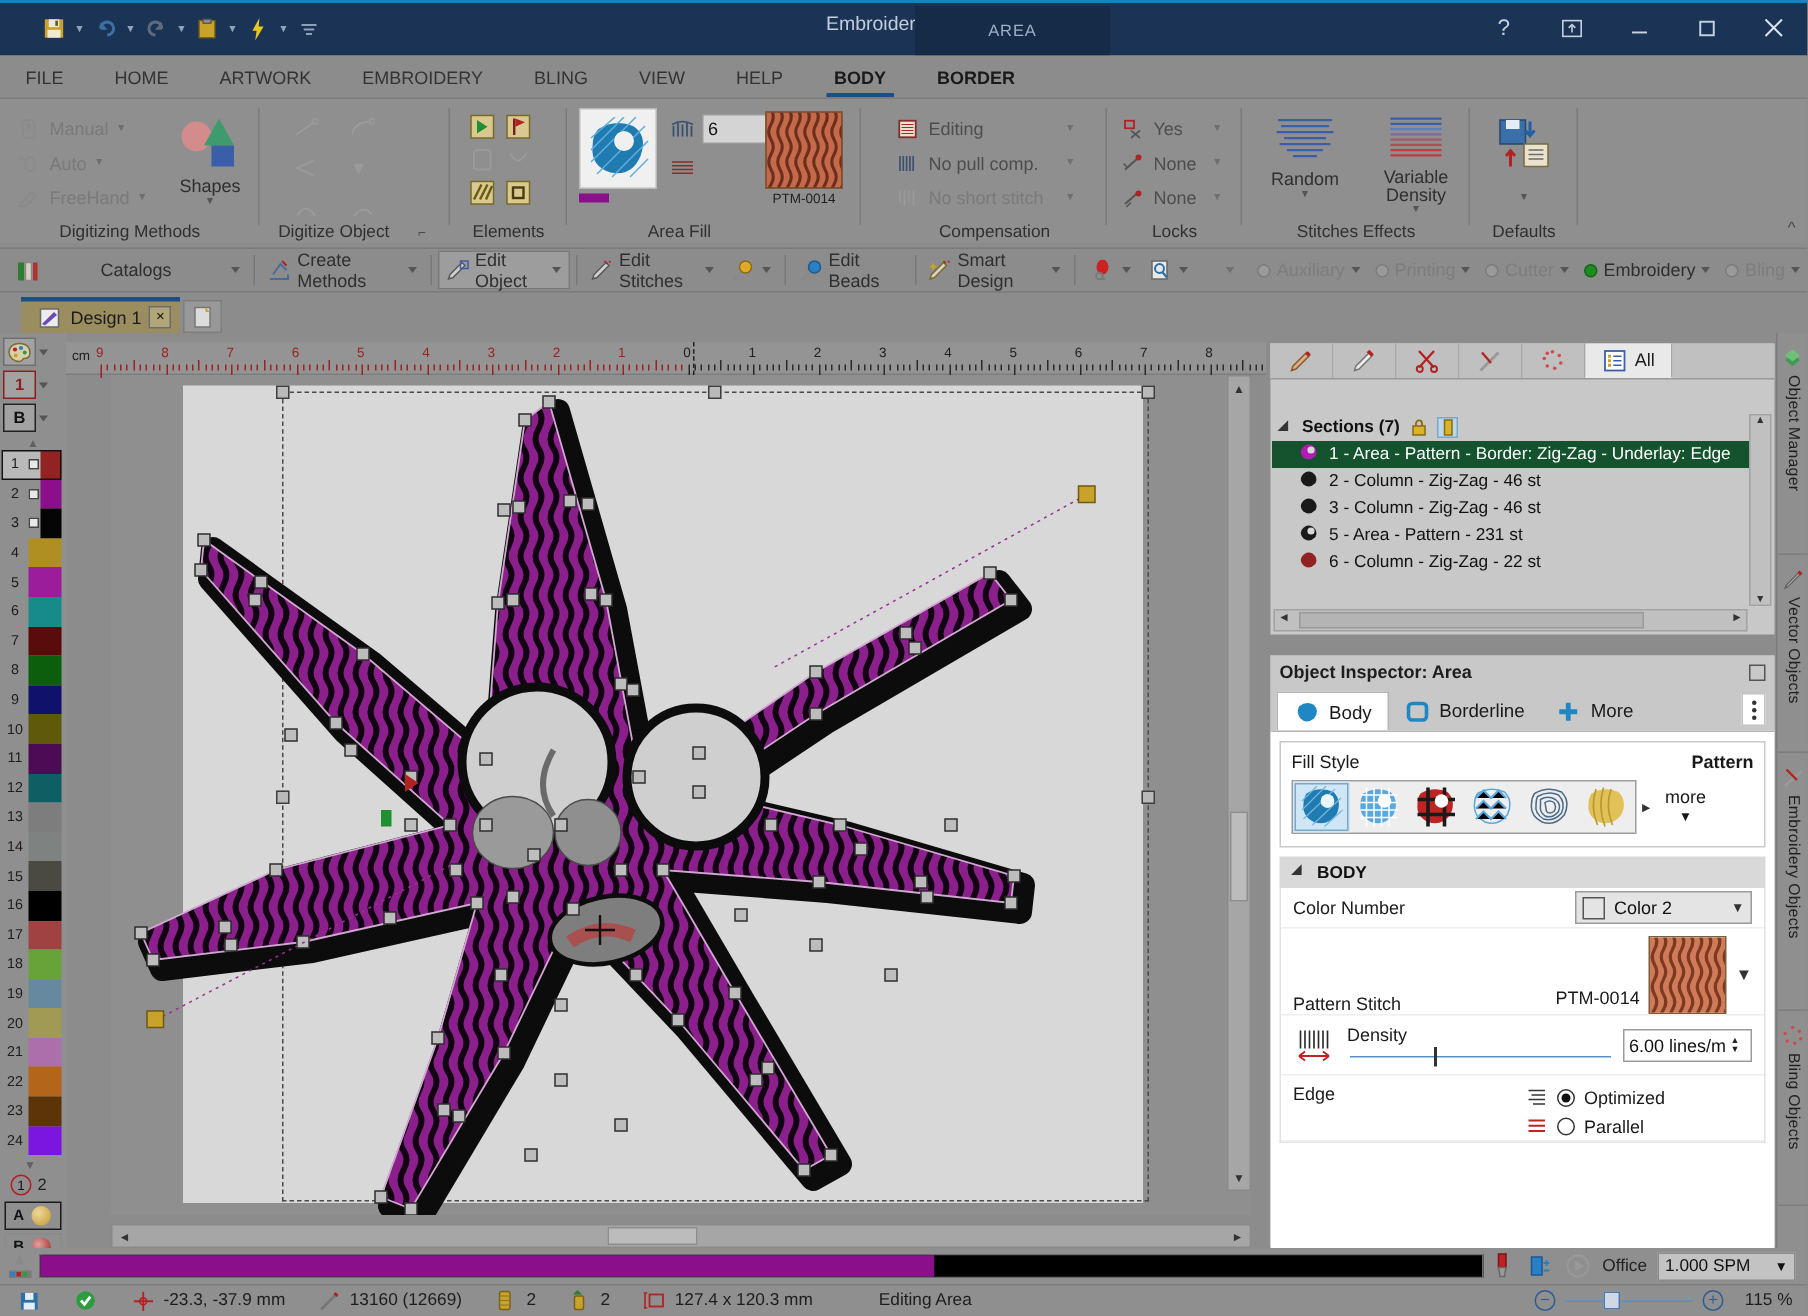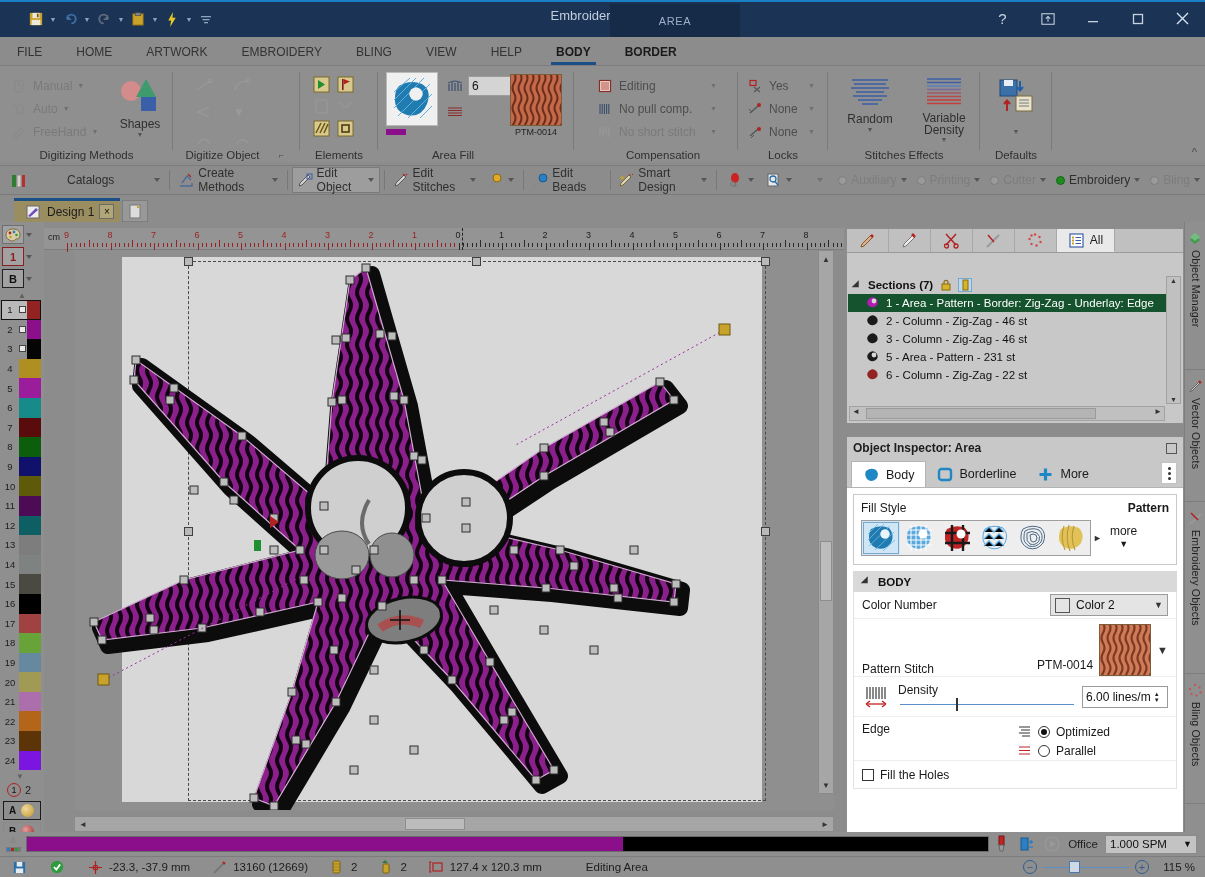--- a/index.html
+++ b/index.html
@@ -1795,24 +1795,20 @@
                         <path d="M2 3 H13 M2 6.5 H13 M2 10 H13"></path>
                       </g>
                     </svg>
                 </span>
                 <span class="radio"></span>
                 <span style="font-size:12px;color:#1a1a1a;">Parallel</span>
               </div>
             </div>
           </div>
 
-          <div class="prow" style="border-bottom:none;">
-            <span class="cbox" style="margin-right:6px;"></span>
-            <span class="plabel">Fill the Holes</span>
-          </div>
         </div>
 
         <div style="position:absolute;left:6px;right:6px;bottom:6px;height:14px;background:#e4e4e4;border:1px solid #cfcfcf;"></div>
       </div>
     </div>
   </div>
 
   <div class="edge">
     <div class="edge-tab" style="height:148px;">
       <span class="icoBox">

